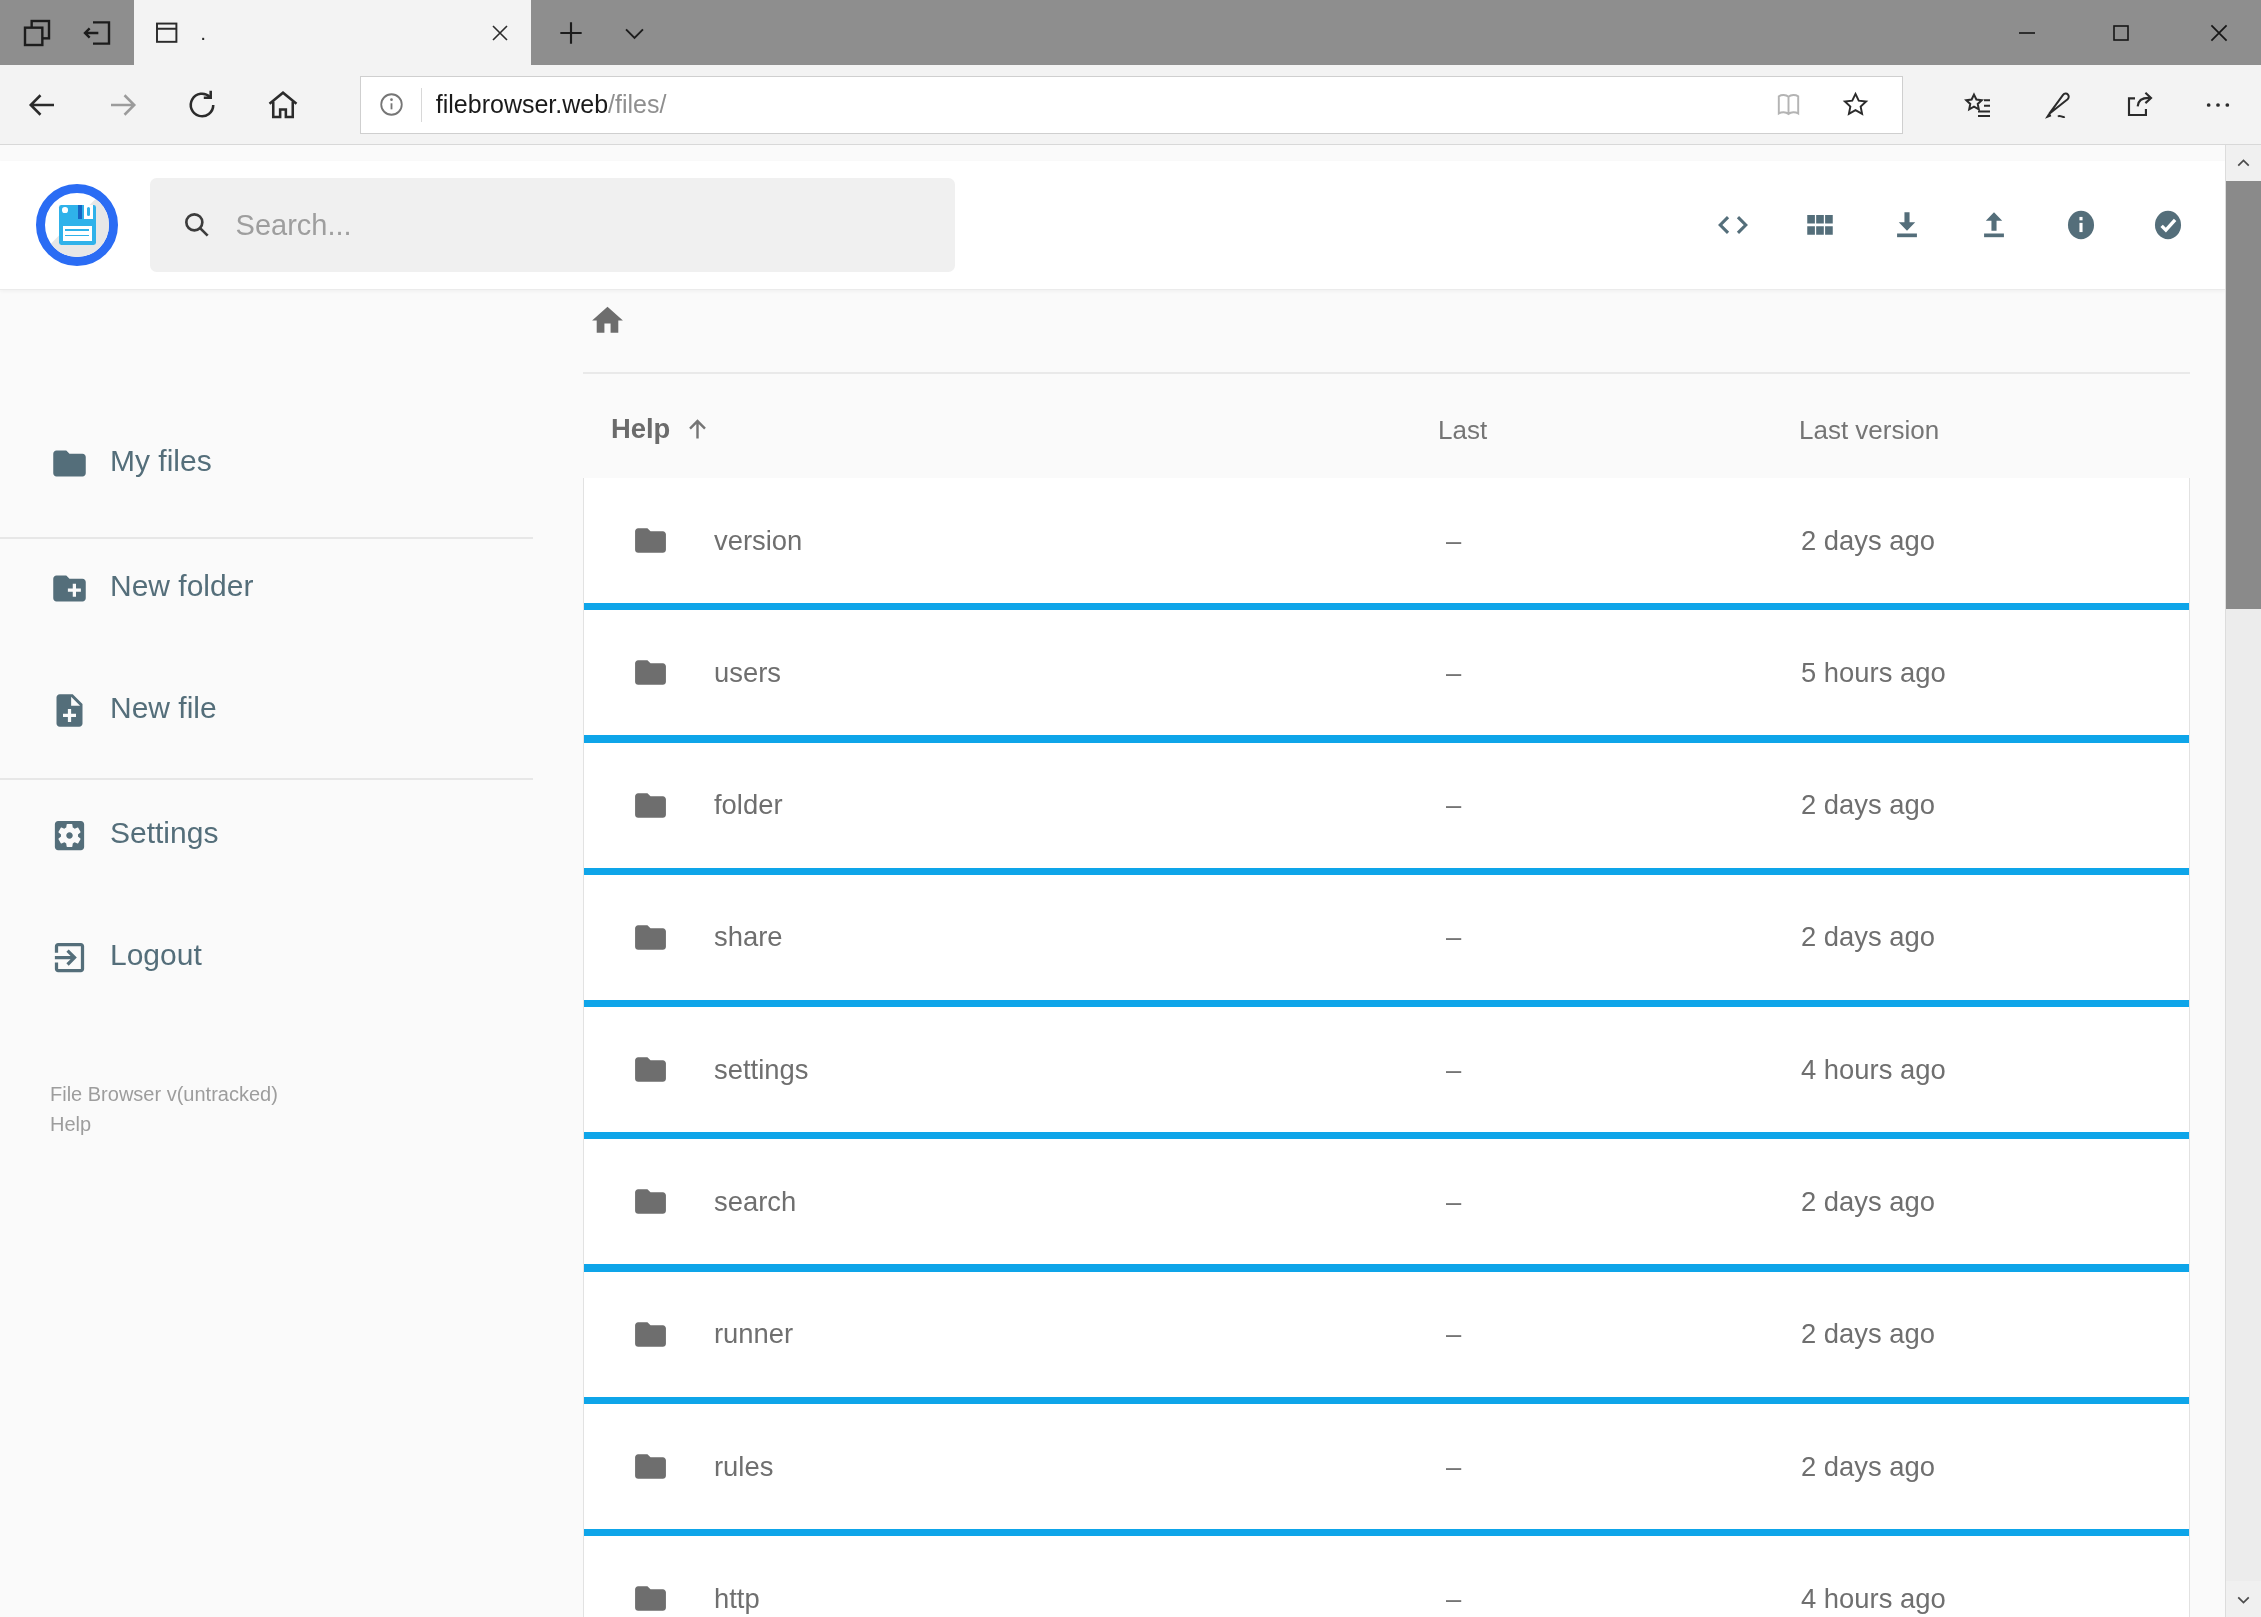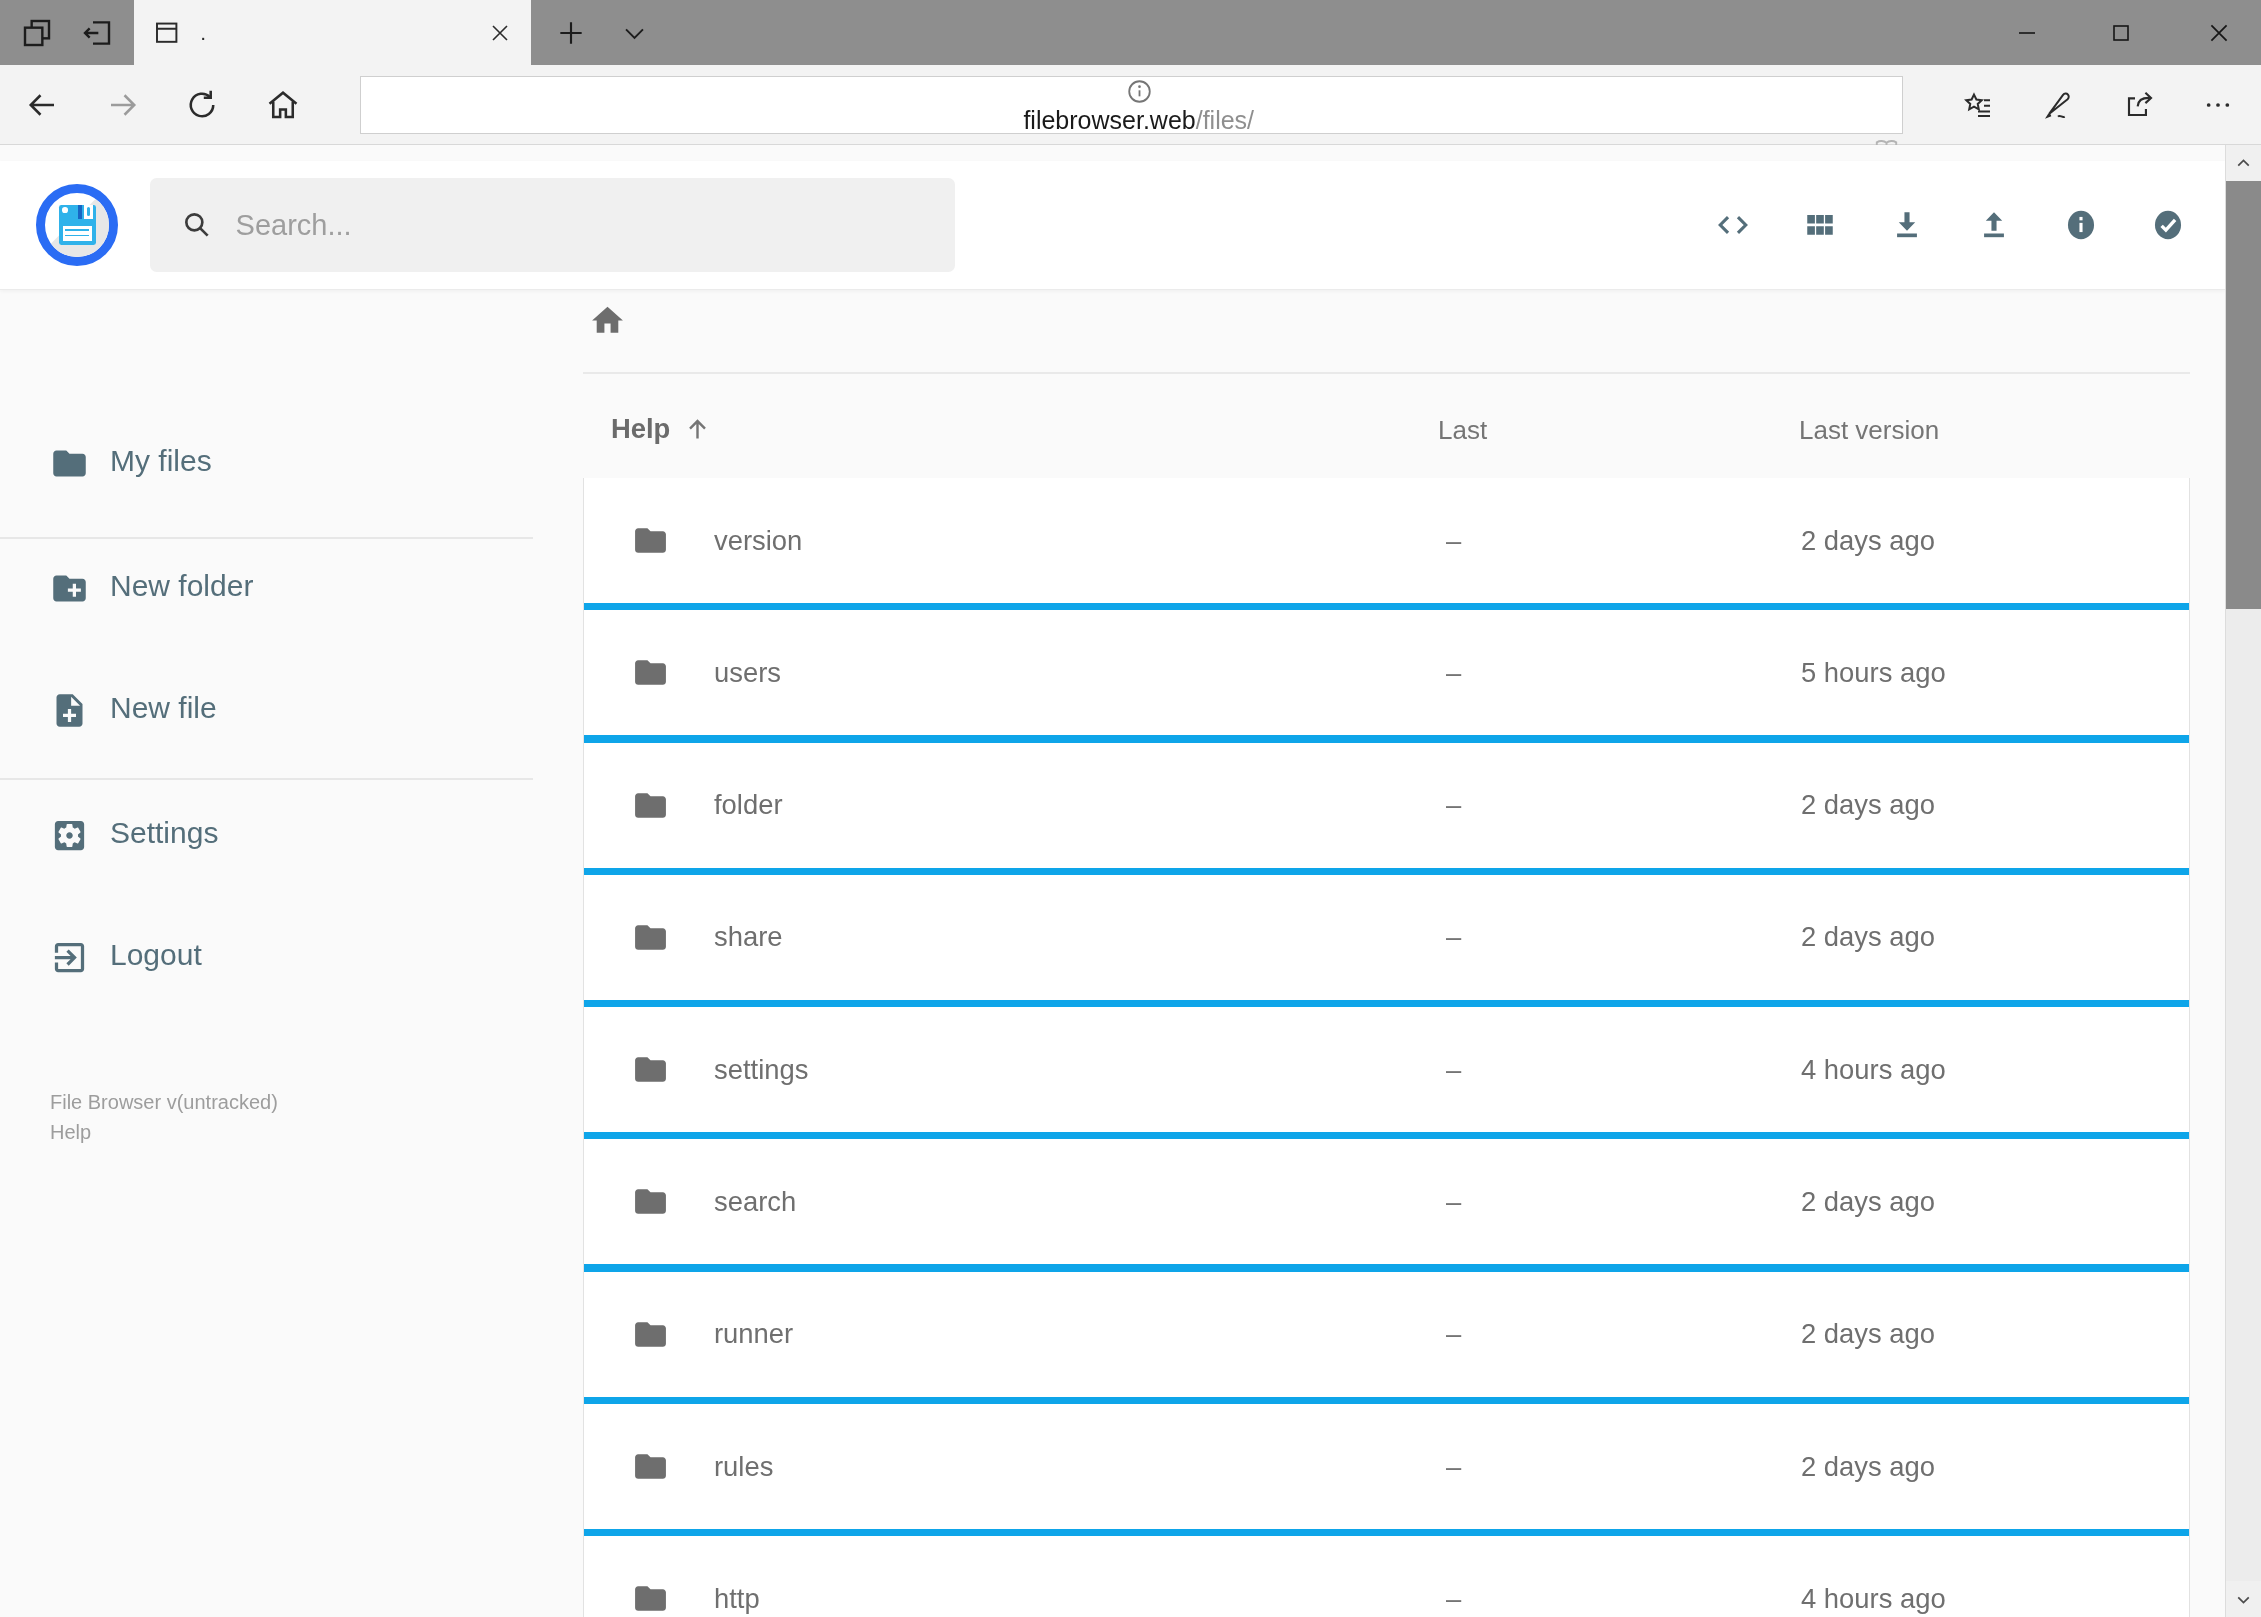--- a/index.html
+++ b/index.html
@@ -17,21 +17,21 @@
   .tab-close { position:absolute; right:19.4px; top:50%; transform:translateY(-50%); color:#2b2b2b; }
   .favicon { margin-left:19.4px; color:#2b2b2b; }
   .winbtn { color:#161616; }
 
   
   .navbar { position:absolute; left:0; top:65px; width:2261px; height:80px; background:#f3f3f3;
     border-bottom:0.8px solid #d8d8d8; }
   .nv { position:absolute; top:50%; transform:translateY(-50%); color:#2b2b2b; }
   .nv.disabled { color:#9b9b9b; }
   .address { position:absolute; left:360px; top:10.5px; width:1543px; height:58px; background:#fff;
-    border:0.8px solid #cfcfcf; display:flex; align-items:center;flex-direction:column; }
+    border:0.8px solid #cfcfcf; display:flex; align-items:center; }
   .a-info { margin-left:16px; color:#767676; }
   .a-sep { width:0.8px; height:34px; background:#d8d8d8; margin-left:14.5px; }
   .url { margin-left:14.5px; font-size:25px; white-space:nowrap; }
   .url .domain { color:#1a1a1a; }
   .url .path { color:#8f8f8f; }
   .a-book { margin-left:auto; color:#b4b4b4; }
   .a-star { margin:0 31px 0 36px; color:#2b2b2b; }
 
   
   .page { position:absolute; left:0; top:145px; width:2225px; height:1472px; background:#fafafa; overflow:hidden; }
@@ -60,21 +60,21 @@
 
   .actions { position:absolute; right:40px; top:0; height:128px; display:flex; align-items:center; gap:53px; }
   .actions .act { color:#546e7a; cursor:pointer; }
 
   
   .sidebar { position:absolute; left:0; top:128px; width:533px; bottom:0; }
   .sb-item { position:absolute; left:50px; height:48px; display:flex; align-items:flex-start;
     transform:translateY(-50%); color:#546e7a; }
   .sb-item .lbl { margin-left:21px; font-size:30px; color:#546e7a; }
   .sb-div { position:absolute; left:0; width:533px; height:1.6px; background:#e7e7e7; }
-  .sb-footer { position:absolute; left:50px; top:806px; font-size:20px; line-height:30px; color:#9d9d9d;margin-top:8px; }
+  .sb-footer { position:absolute; left:50px; top:806px; font-size:20px; line-height:30px; color:#9d9d9d; }
 
   
   .crumb { position:absolute; left:589px; top:157px; color:#6d6d6d; cursor:pointer; }
   .bc-div { position:absolute; left:583px; top:227px; width:1607px; height:1.6px; background:#e9e9e9; }
   .cols { position:absolute; left:0; top:268px; width:100%; height:32px; }
   .col-name { position:absolute; left:611px; top:0; display:flex; align-items:center;
     font-size:27.4px; font-weight:bold; color:#6b6b6b; }
   .col-name .sort { margin-left:13px; color:#757575; }
   .col-size { position:absolute; left:1438px; top:2.4px; font-size:26px; color:#757575; }
   .col-mod { position:absolute; left:1799px; top:2.4px; font-size:26px; color:#757575; }

